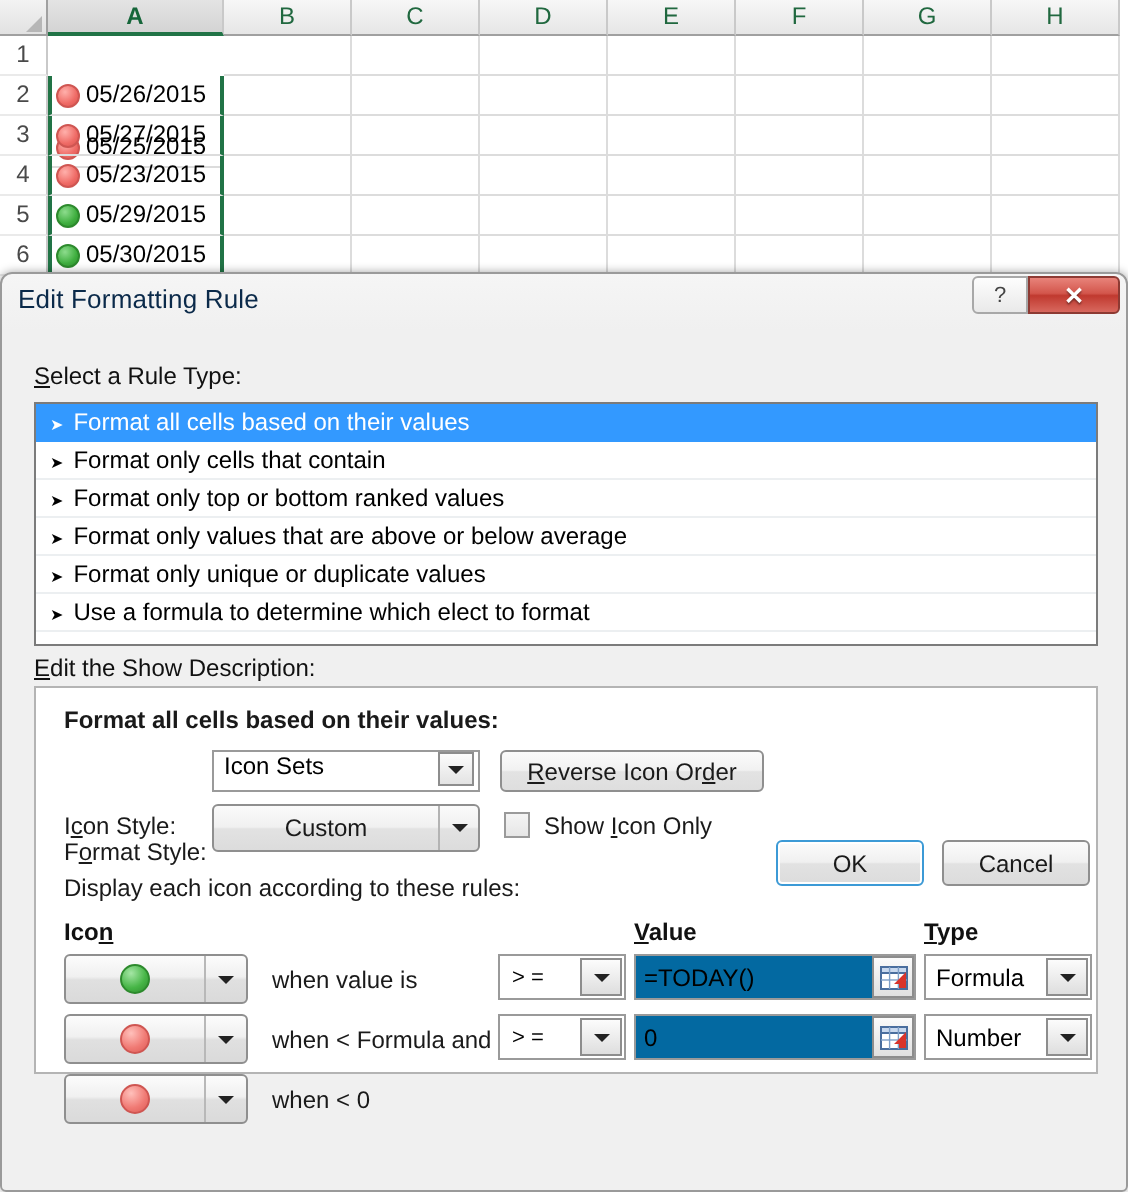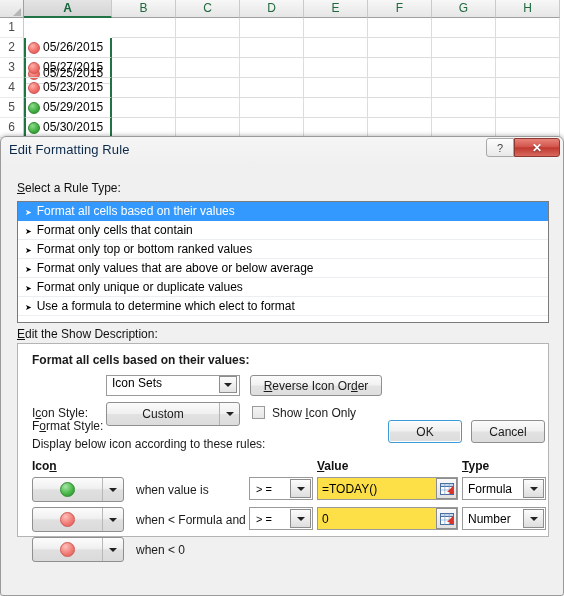--- a/index.html
+++ b/index.html
@@ -392,21 +392,21 @@
     display: flex; align-items: center; justify-content: center;
     flex: none;
   }
 
   
   .valwrap {
     position: absolute;
     box-sizing: border-box;
     width: 141px; height: 23px;
     border: 1px solid #9a9a9a;
-    background: #fde047;
+    background: #0369a1;
     display: flex;
     align-items: center;
   }
   .valwrap input {
     flex: 1;
     border: none;
     outline: none;
     font-family: "Liberation Sans", sans-serif;
     font-size: 12px;
     color: #000;
@@ -655,21 +655,21 @@
         <div class="sbtext">Custom</div>
         <div class="sbdrop">
             <div class="caret"></div>
           </div>
       </div>
       <div class="cbx" style="left:234px; top:62px;"></div>
       <div class="label" style="position:absolute; left:254px; top:62px;">
         <span>Show </span><span style="text-decoration:underline;">I</span><span>con Only</span>
       </div>
 
-      <div class="label" style="position:absolute; left:14px; top:93px;">Display below icon according to these rules:</div>
+      <div class="label" style="position:absolute; left:14px; top:93px;">Display each icon according to these rules:</div>
 
       <div class="hdr-ul" style="left:14px; top:115px;">
         <span>Ico</span><span style="text-decoration:underline;">n</span>
       </div>
       <div class="hdr-ul" style="left:299px; top:115px;">
         <span style="text-decoration:underline;">V</span><span>alue</span>
       </div>
       <div class="hdr-ul" style="left:444px; top:115px;">
         <span style="text-decoration:underline;">T</span><span>ype</span>
       </div>

